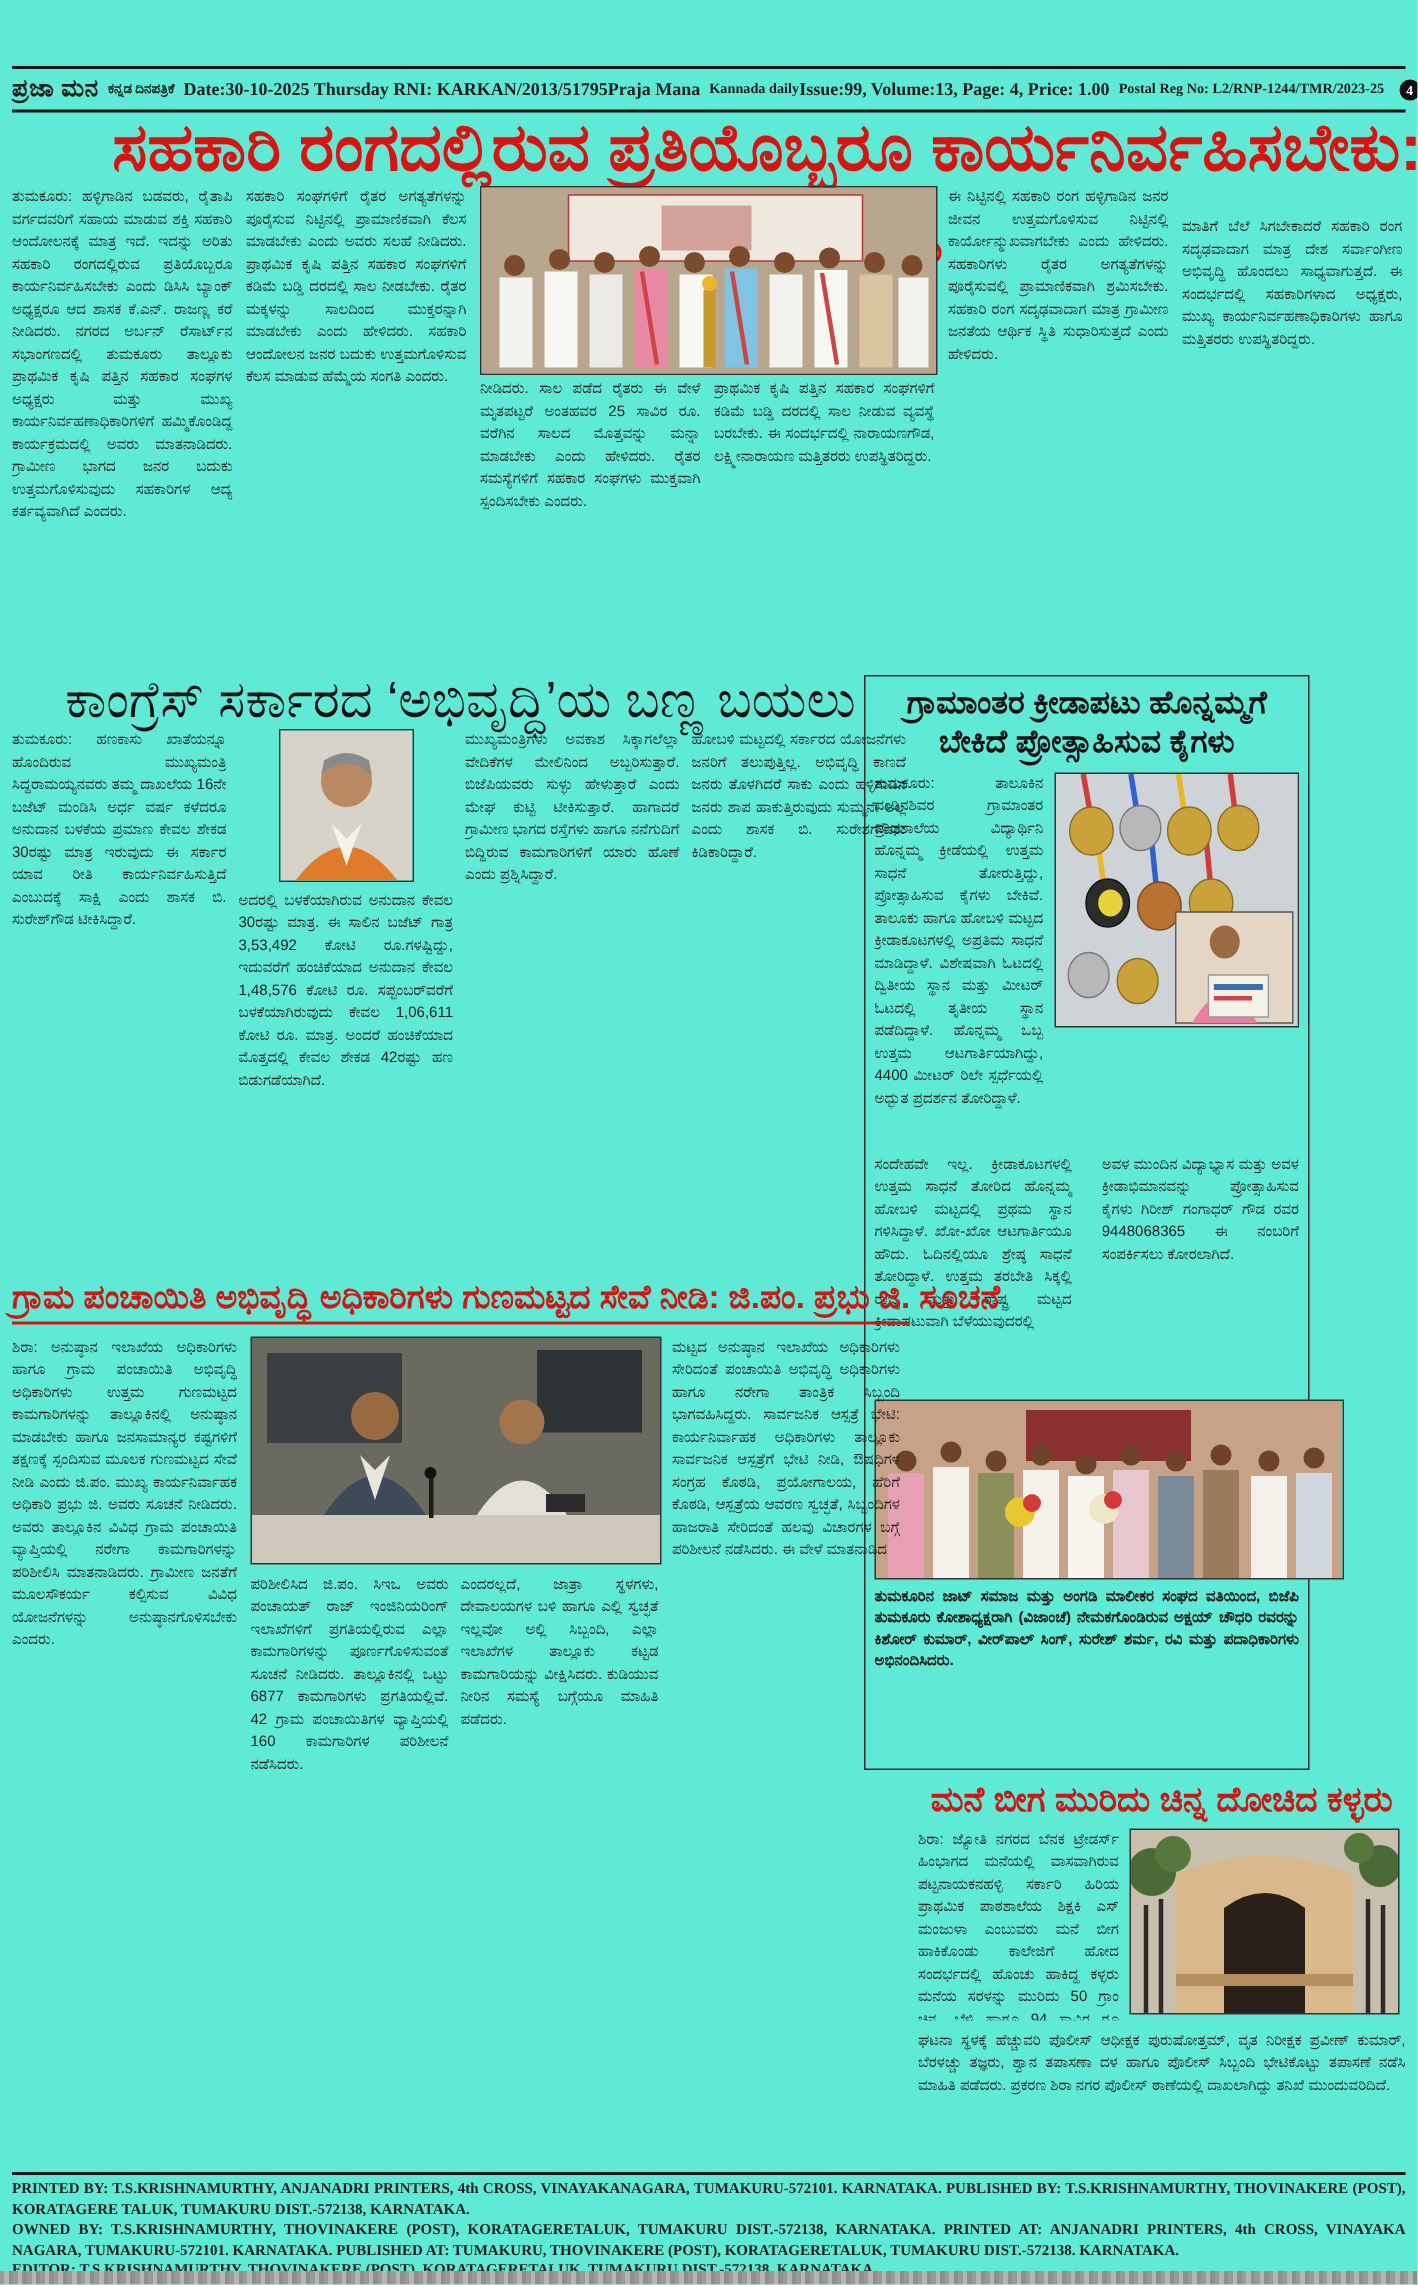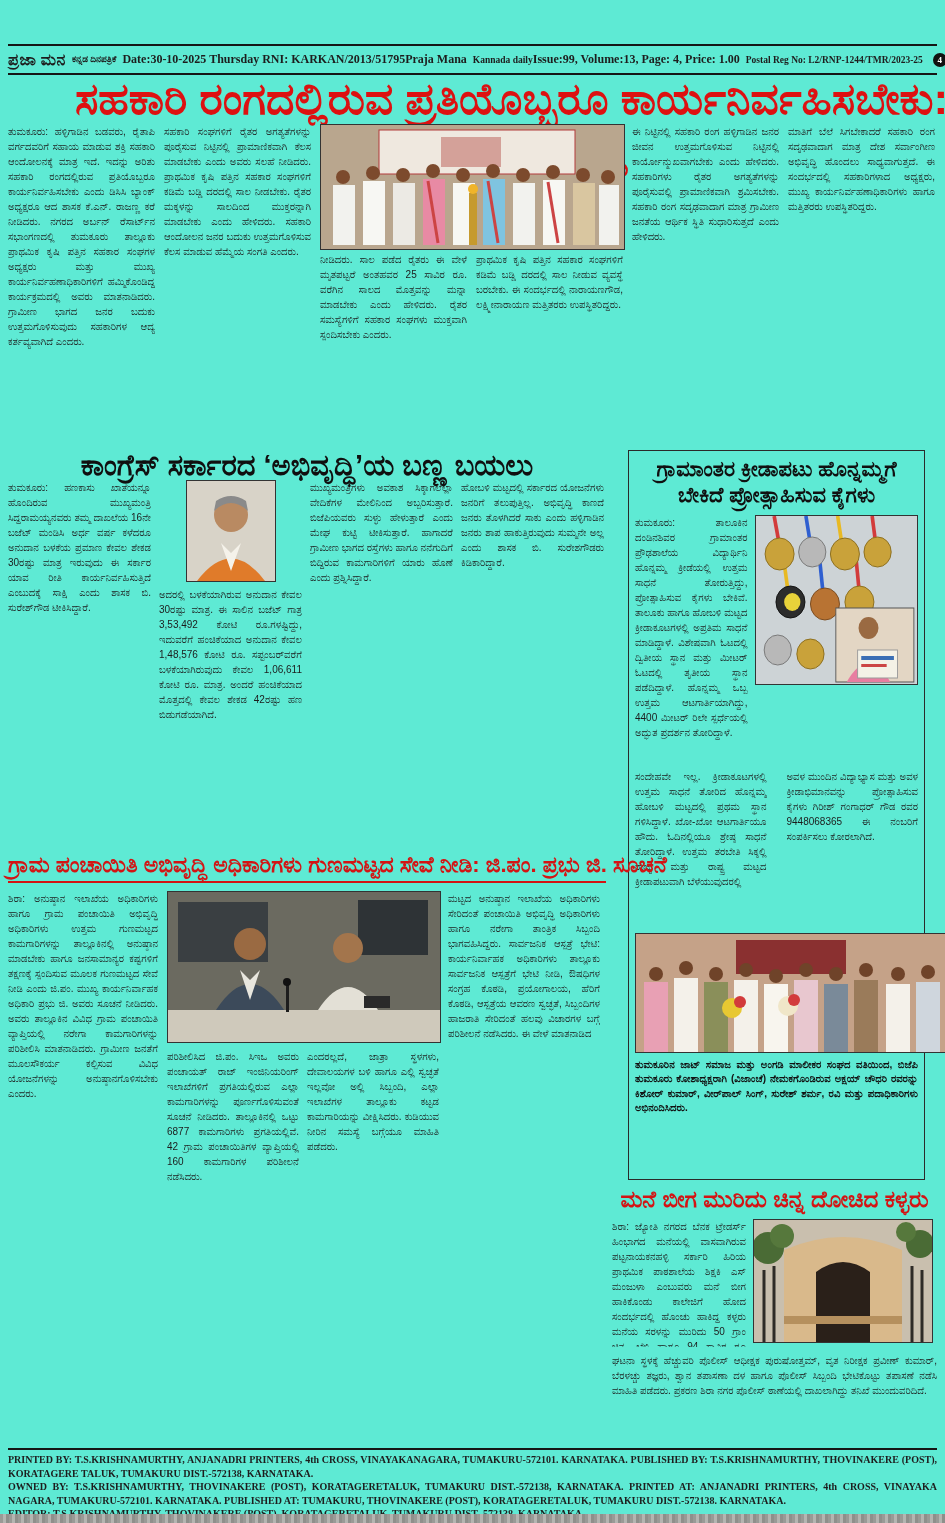--- a/index.html
+++ b/index.html
@@ -12,21 +12,21 @@
         font-family:"Liberation Serif","DejaVu Serif",serif;font-weight:bold;font-size:12px;}
   .mast .grp{display:flex;align-items:center;gap:6px;white-space:nowrap;}
   .logo{font-size:16px;font-weight:bold;letter-spacing:.5px;}
   .logo-sub{font-size:9px;font-weight:bold;}
   .pgcircle{width:14px;height:14px;border-radius:50%;background:#111;color:#fff;
         display:flex;align-items:center;justify-content:center;font-size:9px;margin-left:4px;}
   .small{font-size:9.5px;}
   
   .h1-main{position:absolute;left:0;top:76px;width:100%;text-align:center;
         color:#dd1111;font-size:44px;font-weight:bold;line-height:1.05;margin-left:39px;}
-  .h2-black{color:#101010;font-size:29px;font-weight:bold;text-align:center;line-height:1.05;}
+  .h2-black{color:#101010;font-size:34px;font-weight:normal;text-align:center;line-height:1.05;}
   .h2-red{color:#d31414;font-size:21px;font-weight:bold;line-height:1.1;}
   .h3-sport{color:#101010;font-size:21px;font-weight:bold;text-align:center;line-height:1.25;}
   .h4-red{color:#d31414;font-size:22px;font-weight:bold;text-align:right;white-space:nowrap;
         border-bottom:2px solid #d31414;padding-bottom:3px;}
   .h5-red{color:#d31414;font-size:23px;font-weight:bold;text-align:center;white-space:nowrap;}
   
   .cols{display:flex;gap:9px;}
   .col{font-size:10px;line-height:1.5;text-align:justify;overflow:hidden;color:#1c1c1c;}
   .photo{border:1px solid #333;display:block;}
   .cap{font-size:10px;font-weight:bold;text-align:justify;line-height:1.45;color:#111;overflow:hidden;}
@@ -101,21 +101,21 @@
             <line x1="167" y1="56" x2="177" y2="118"></line>
             <line x1="227" y1="57" x2="237" y2="118"></line>
         </g>
       </svg>
       <div class="cols" style="margin-top:2px;">
         <div class="col" style="width:147px;height:186px;">ನೀಡಿದರು. ಸಾಲ ಪಡೆದ ರೈತರು ಈ ವೇಳೆ ಮೃತಪಟ್ಟರೆ ಅಂತಹವರ 25 ಸಾವಿರ ರೂ. ವರೆಗಿನ ಸಾಲದ ಮೊತ್ತವನ್ನು ಮನ್ನಾ ಮಾಡಬೇಕು ಎಂದು ಹೇಳಿದರು. ರೈತರ ಸಮಸ್ಯೆಗಳಿಗೆ ಸಹಕಾರ ಸಂಘಗಳು ಮುಕ್ತವಾಗಿ ಸ್ಪಂದಿಸಬೇಕು ಎಂದರು.</div>
         <div class="col" style="width:147px;height:186px;">ಪ್ರಾಥಮಿಕ ಕೃಷಿ ಪತ್ತಿನ ಸಹಕಾರ ಸಂಘಗಳಿಗೆ ಕಡಿಮೆ ಬಡ್ಡಿ ದರದಲ್ಲಿ ಸಾಲ ನೀಡುವ ವ್ಯವಸ್ಥೆ ಬರಬೇಕು. ಈ ಸಂದರ್ಭದಲ್ಲಿ ನಾರಾಯಣಗೌಡ, ಲಕ್ಷ್ಮೀನಾರಾಯಣ ಮತ್ತಿತರರು ಉಪಸ್ಥಿತರಿದ್ದರು.</div>
       </div>
     </div>
     <div class="col" style="width:147px;height:318px;">ಈ ನಿಟ್ಟಿನಲ್ಲಿ ಸಹಕಾರಿ ರಂಗ ಹಳ್ಳಿಗಾಡಿನ ಜನರ ಜೀವನ ಉತ್ತಮಗೊಳಿಸುವ ನಿಟ್ಟಿನಲ್ಲಿ ಕಾರ್ಯೋನ್ಮುಖವಾಗಬೇಕು ಎಂದು ಹೇಳಿದರು. ಸಹಕಾರಿಗಳು ರೈತರ ಅಗತ್ಯತೆಗಳನ್ನು ಪೂರೈಸುವಲ್ಲಿ ಪ್ರಾಮಾಣಿಕವಾಗಿ ಶ್ರಮಿಸಬೇಕು. ಸಹಕಾರಿ ರಂಗ ಸದೃಢವಾದಾಗ ಮಾತ್ರ ಗ್ರಾಮೀಣ ಜನತೆಯ ಆರ್ಥಿಕ ಸ್ಥಿತಿ ಸುಧಾರಿಸುತ್ತದೆ ಎಂದು ಹೇಳಿದರು.</div>
-    <div class="col" style="width:147px;height:318px;">ಮಾತಿಗೆ ಬೆಲೆ ಸಿಗಬೇಕಾದರೆ ಸಹಕಾರಿ ರಂಗ ಸದೃಢವಾದಾಗ ಮಾತ್ರ ದೇಶ ಸರ್ವಾಂಗೀಣ ಅಭಿವೃದ್ಧಿ ಹೊಂದಲು ಸಾಧ್ಯವಾಗುತ್ತದೆ. ಈ ಸಂದರ್ಭದಲ್ಲಿ ಸಹಕಾರಿಗಳಾದ ಅಧ್ಯಕ್ಷರು, ಮುಖ್ಯ ಕಾರ್ಯನಿರ್ವಹಣಾಧಿಕಾರಿಗಳು ಹಾಗೂ ಮತ್ತಿತರರು ಉಪಸ್ಥಿತರಿದ್ದರು.</div>
+    <div class="col" style="width:147px;height:318px;margin-top:20px;">ಮಾತಿಗೆ ಬೆಲೆ ಸಿಗಬೇಕಾದರೆ ಸಹಕಾರಿ ರಂಗ ಸದೃಢವಾದಾಗ ಮಾತ್ರ ದೇಶ ಸರ್ವಾಂಗೀಣ ಅಭಿವೃದ್ಧಿ ಹೊಂದಲು ಸಾಧ್ಯವಾಗುತ್ತದೆ. ಈ ಸಂದರ್ಭದಲ್ಲಿ ಸಹಕಾರಿಗಳಾದ ಅಧ್ಯಕ್ಷರು, ಮುಖ್ಯ ಕಾರ್ಯನಿರ್ವಹಣಾಧಿಕಾರಿಗಳು ಹಾಗೂ ಮತ್ತಿತರರು ಉಪಸ್ಥಿತರಿದ್ದರು.</div>
   </div>
 
   <div class="abs" style="left:8px;top:450px;width:598px;">
     <div class="h2-black">ಕಾಂಗ್ರೆಸ್ ಸರ್ಕಾರದ ‘ಅಭಿವೃದ್ಧಿ’ಯ ಬಣ್ಣ ಬಯಲು</div>
     <div class="cols" style="gap:8px;">
       <div class="col" style="width:143px;height:268px;">ತುಮಕೂರು: ಹಣಕಾಸು ಖಾತೆಯನ್ನೂ ಹೊಂದಿರುವ ಮುಖ್ಯಮಂತ್ರಿ ಸಿದ್ದರಾಮಯ್ಯನವರು ತಮ್ಮ ದಾಖಲೆಯ 16ನೇ ಬಜೆಟ್ ಮಂಡಿಸಿ ಅರ್ಧ ವರ್ಷ ಕಳೆದರೂ ಅನುದಾನ ಬಳಕೆಯ ಪ್ರಮಾಣ ಕೇವಲ ಶೇಕಡ 30ರಷ್ಟು ಮಾತ್ರ ಇರುವುದು ಈ ಸರ್ಕಾರ ಯಾವ ರೀತಿ ಕಾರ್ಯನಿರ್ವಹಿಸುತ್ತಿದೆ ಎಂಬುದಕ್ಕೆ ಸಾಕ್ಷಿ ಎಂದು ಶಾಸಕ ಬಿ. ಸುರೇಶ್‌ಗೌಡ ಟೀಕಿಸಿದ್ದಾರೆ.</div>
       <div style="width:143px;">
         <svg class="photo" width="88" height="100" viewBox="0 0 88 100" style="margin:0 auto 5px auto;">
           <rect width="88" height="100" fill="#d8d3c8"></rect>
           <circle cx="44" cy="34" r="17" fill="#b98a62"></circle>
@@ -123,21 +123,21 @@
           <path d="M10 100 q34 -45 68 0 z" fill="#e07b2a"></path>
           <path d="M34 62 l10 10 l10 -10 l-10 28 z" fill="#f5f2ea"></path>
         </svg>
         <div class="col" style="width:143px;height:163px;">ಅದರಲ್ಲಿ ಬಳಕೆಯಾಗಿರುವ ಅನುದಾನ ಕೇವಲ 30ರಷ್ಟು ಮಾತ್ರ. ಈ ಸಾಲಿನ ಬಜೆಟ್ ಗಾತ್ರ 3,53,492 ಕೋಟಿ ರೂ.ಗಳಷ್ಟಿದ್ದು, ಇದುವರೆಗೆ ಹಂಚಿಕೆಯಾದ ಅನುದಾನ ಕೇವಲ 1,48,576 ಕೋಟಿ ರೂ. ಸಪ್ಟಂಬರ್‌ವರೆಗೆ ಬಳಕೆಯಾಗಿರುವುದು ಕೇವಲ 1,06,611 ಕೋಟಿ ರೂ. ಮಾತ್ರ. ಅಂದರೆ ಹಂಚಿಕೆಯಾದ ಮೊತ್ತದಲ್ಲಿ ಕೇವಲ ಶೇಕಡ 42ರಷ್ಟು ಹಣ ಬಿಡುಗಡೆಯಾಗಿದೆ.</div>
       </div>
       <div class="col" style="width:143px;height:268px;">ಮುಖ್ಯಮಂತ್ರಿಗಳು ಅವಕಾಶ ಸಿಕ್ಕಾಗಲೆಲ್ಲಾ ವೇದಿಕೆಗಳ ಮೇಲಿನಿಂದ ಅಬ್ಬರಿಸುತ್ತಾರೆ. ಬಿಜೆಪಿಯವರು ಸುಳ್ಳು ಹೇಳುತ್ತಾರೆ ಎಂದು ಮೇಘ ಕುಟ್ಟಿ ಟೀಕಿಸುತ್ತಾರೆ. ಹಾಗಾದರೆ ಗ್ರಾಮೀಣ ಭಾಗದ ರಸ್ತೆಗಳು ಹಾಗೂ ನನೆಗುದಿಗೆ ಬಿದ್ದಿರುವ ಕಾಮಗಾರಿಗಳಿಗೆ ಯಾರು ಹೊಣೆ ಎಂದು ಪ್ರಶ್ನಿಸಿದ್ದಾರೆ.</div>
       <div class="col" style="width:143px;height:268px;">ಹೋಬಳಿ ಮಟ್ಟದಲ್ಲಿ ಸರ್ಕಾರದ ಯೋಜನೆಗಳು ಜನರಿಗೆ ತಲುಪುತ್ತಿಲ್ಲ. ಅಭಿವೃದ್ಧಿ ಕಾಣದೆ ಜನರು ತೊಳಗಿದರೆ ಸಾಕು ಎಂದು ಹಳ್ಳಿಗಾಡಿನ ಜನರು ಶಾಪ ಹಾಕುತ್ತಿರುವುದು ಸುಮ್ಮನೇ ಅಲ್ಲ ಎಂದು ಶಾಸಕ ಬಿ. ಸುರೇಶಗೌಡರು ಕಿಡಿಕಾರಿದ್ದಾರೆ.</div>
     </div>
   </div>
 
-  <div class="abs sportbox" style="left:628px;top:450px;width:297px;height:730px;">
+  <div class="abs sportbox" style="left:576px;top:450px;width:297px;height:730px;">
     <div class="h3-sport">ಗ್ರಾಮಾಂತರ ಕ್ರೀಡಾಪಟು ಹೊನ್ನಮ್ಮಗೆ</div>
     <div class="h3-sport" style="margin-bottom:6px;">ಬೇಕಿದೆ ಪ್ರೋತ್ಸಾಹಿಸುವ ಕೈಗಳು</div>
     <div style="display:flex;gap:7px;">
       <div class="col" style="width:124px;height:248px;">ತುಮಕೂರು: ತಾಲೂಕಿನ ದಂಡಿನಶಿವರ ಗ್ರಾಮಾಂತರ ಪ್ರೌಢಶಾಲೆಯ ವಿದ್ಯಾರ್ಥಿನಿ ಹೊನ್ನಮ್ಮ ಕ್ರೀಡೆಯಲ್ಲಿ ಉತ್ತಮ ಸಾಧನೆ ತೋರುತ್ತಿದ್ದು, ಪ್ರೋತ್ಸಾಹಿಸುವ ಕೈಗಳು ಬೇಕಿವೆ. ತಾಲೂಕು ಹಾಗೂ ಹೋಬಳಿ ಮಟ್ಟದ ಕ್ರೀಡಾಕೂಟಗಳಲ್ಲಿ ಅಪ್ರತಿಮ ಸಾಧನೆ ಮಾಡಿದ್ದಾಳೆ. ವಿಶೇಷವಾಗಿ ಓಟದಲ್ಲಿ ದ್ವಿತೀಯ ಸ್ಥಾನ ಮತ್ತು ಮೀಟರ್ ಓಟದಲ್ಲಿ ತೃತೀಯ ಸ್ಥಾನ ಪಡೆದಿದ್ದಾಳೆ. ಹೊನ್ನಮ್ಮ ಒಬ್ಬ ಉತ್ತಮ ಆಟಗಾರ್ತಿಯಾಗಿದ್ದು, 4400 ಮೀಟರ್ ರಿಲೇ ಸ್ಪರ್ಧೆಯಲ್ಲಿ ಅದ್ಭುತ ಪ್ರದರ್ಶನ ತೋರಿದ್ದಾಳೆ.</div>
       <svg class="photo" width="178" height="168" viewBox="0 0 178 168" preserveAspectRatio="none">
         <rect width="178" height="168" fill="#cdd3d6"></rect>
         <g stroke-width="4">
           <line x1="20" y1="0" x2="26" y2="30" stroke="#d23b3b"></line>
             <line x1="55" y1="0" x2="60" y2="28" stroke="#2f5fd0"></line>
           <line x1="90" y1="0" x2="95" y2="30" stroke="#e8b923"></line>

